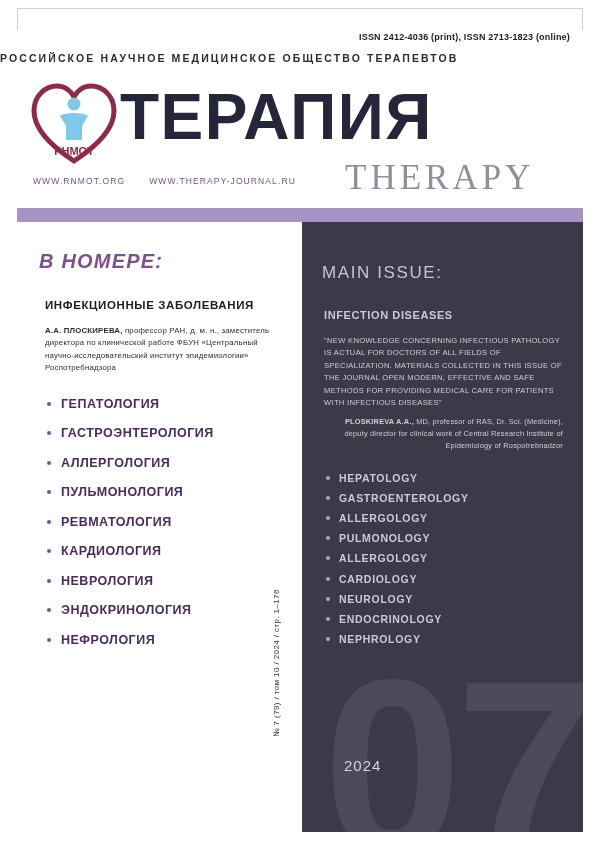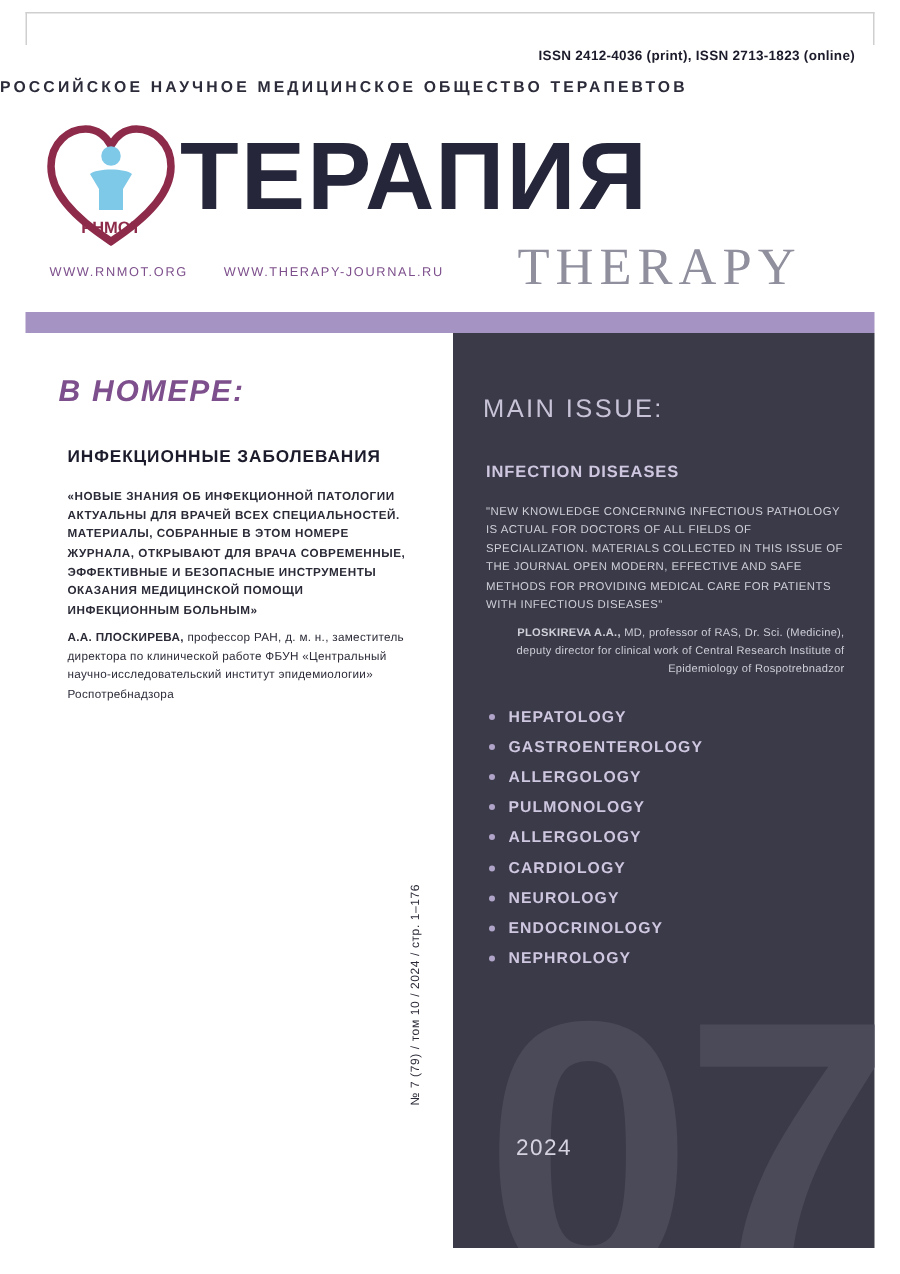--- a/index.html
+++ b/index.html
@@ -358,25 +358,35 @@
 
   <div class="urls">
     <span>WWW.RNMOT.ORG</span><span class="u2">WWW.THERAPY-JOURNAL.RU</span>
   </div>
 
   <div class="band"></div>
 
   <div class="panel-ru">
     <div class="ru-title">В НОМЕРЕ:</div>
     <div class="ru-sub">ИНФЕКЦИОННЫЕ ЗАБОЛЕВАНИЯ</div>
-    <div class="ru-quote">«НОВЫЕ ЗНАНИЯ ОБ ИНФЕКЦИОННОЙ ПАТОЛОГИИ АКТУАЛЬНЫ ДЛЯ ВРАЧЕЙ ВСЕХ СПЕЦИАЛЬНОСТЕЙ. МАТЕРИАЛЫ, СОБРАННЫЕ В ЭТОМ НОМЕРЕ ЖУРНАЛА, ОТКРЫВАЮТ ДЛЯ ВРАЧА СОВРЕМЕННЫЕ, ЭФФЕКТИВНЫЕ И БЕЗОПАСНЫЕ ИНСТРУМЕНТЫ ОКАЗАНИЯ МЕДИЦИНСКОЙ ПОМОЩИ ИНФЕКЦИОННЫМ БОЛЬНЫМ»</div>
     <div class="ru-author">
       <span class="nm">А.А. ПЛОСКИРЕВА,</span>
       <span>профессор РАН, д. м. н., заместитель директора по клинической работе ФБУН «Центральный научно-исследовательский институт эпидемиологии» Роспотребнадзора</span>
     </div>
+    <ul class="ru-list">
+      <li>ГЕПАТОЛОГИЯ</li>
+      <li>ГАСТРОЭНТЕРОЛОГИЯ</li>
+      <li>АЛЛЕРГОЛОГИЯ</li>
+      <li>ПУЛЬМОНОЛОГИЯ</li>
+      <li>РЕВМАТОЛОГИЯ</li>
+      <li>КАРДИОЛОГИЯ</li>
+      <li>НЕВРОЛОГИЯ</li>
+      <li>ЭНДОКРИНОЛОГИЯ</li>
+      <li>НЕФРОЛОГИЯ</li>
+    </ul>
   </div>
 
   <div class="panel-en">
     <div class="big-number">07</div>
     <div class="big-year">2024</div>
 
     <div class="en-title">MAIN ISSUE:</div>
     <div class="en-sub">INFECTION DISEASES</div>
     <div class="en-quote">"NEW KNOWLEDGE CONCERNING INFECTIOUS PATHOLOGY IS ACTUAL FOR DOCTORS OF ALL FIELDS OF SPECIALIZATION. MATERIALS COLLECTED IN THIS ISSUE OF THE JOURNAL OPEN MODERN, EFFECTIVE AND SAFE METHODS FOR PROVIDING MEDICAL CARE FOR PATIENTS WITH INFECTIOUS DISEASES"</div>
     <div class="en-author">

